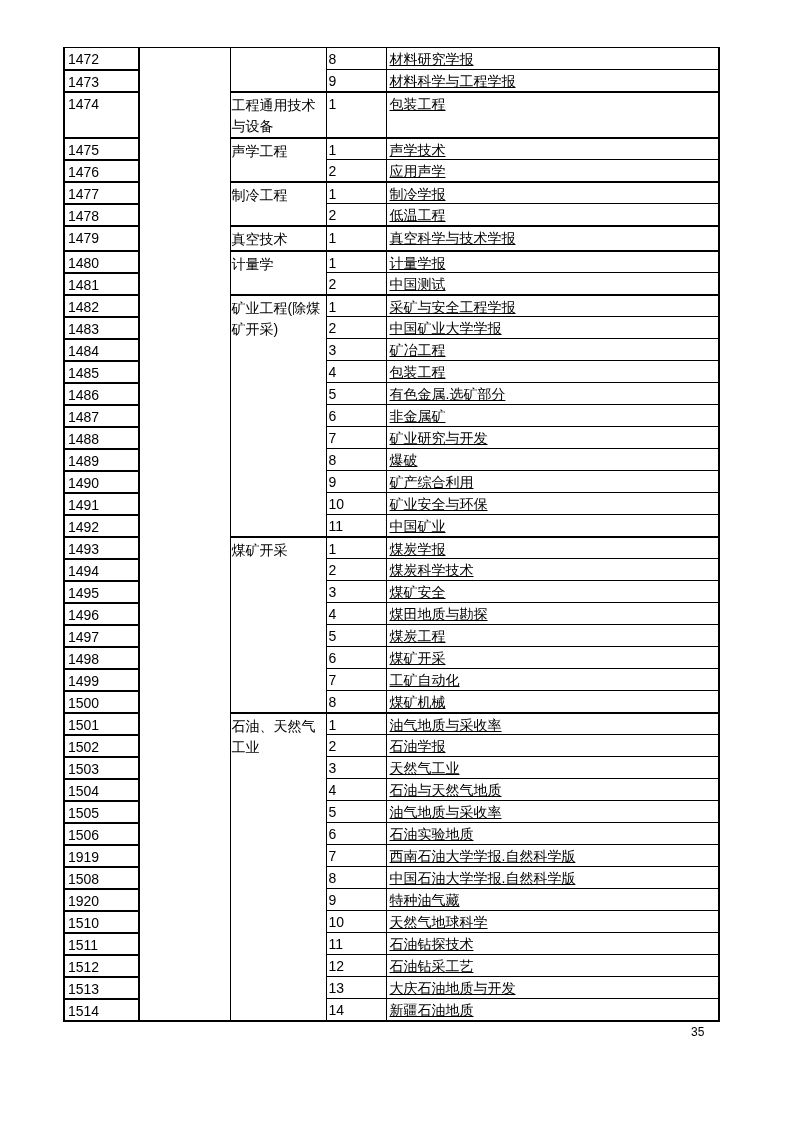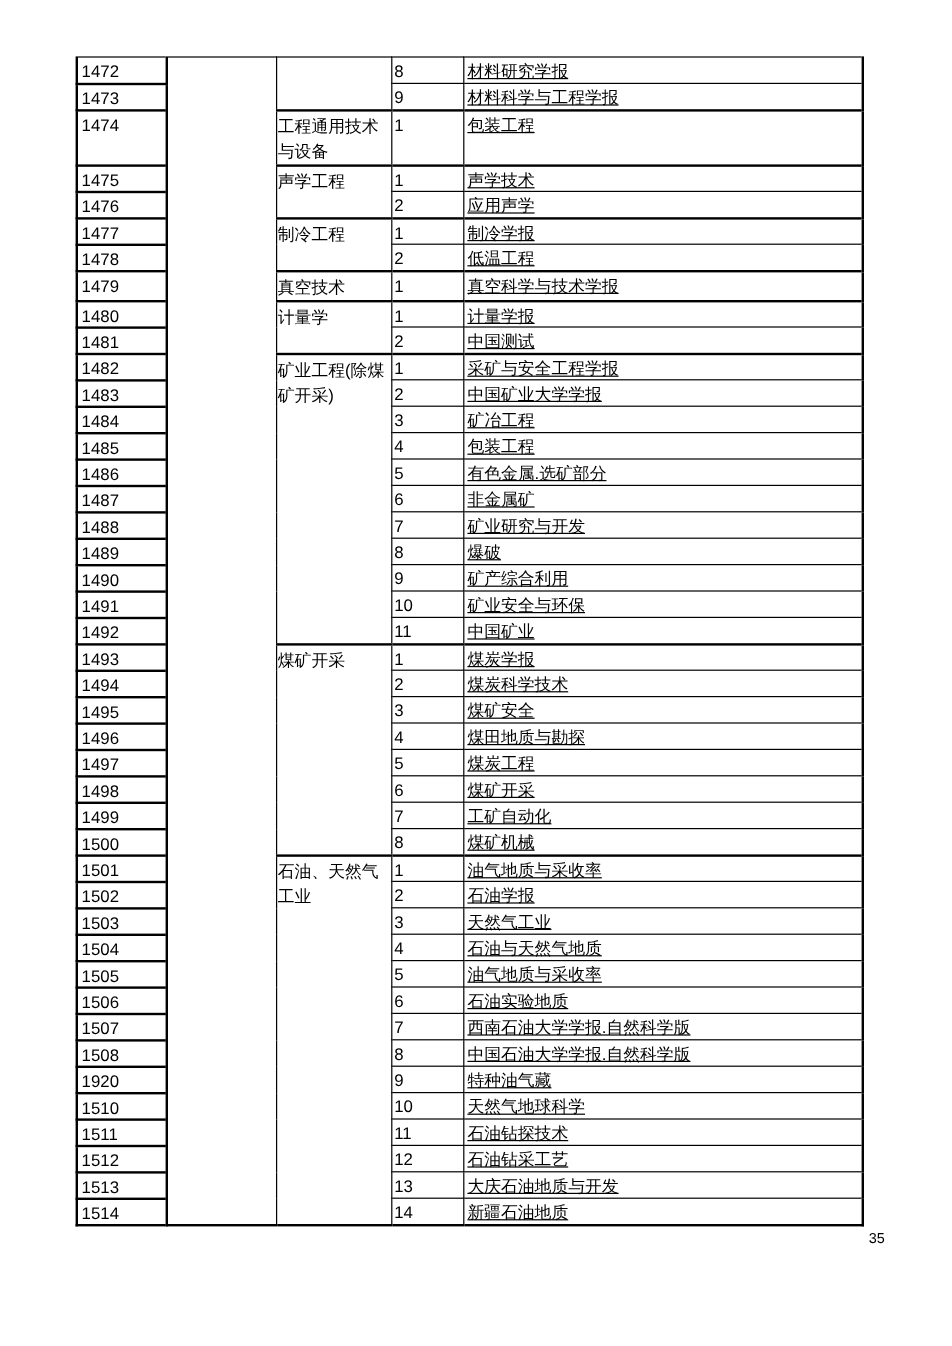--- a/index.html
+++ b/index.html
@@ -38,21 +38,21 @@
     word-break: break-all;
     line-height: 21px;
   }
   td.seq     { border: 1px solid #000; padding-left: 2px; }
   td.journal { border: 1px solid #000; border-right-width: 2px; text-decoration: underline; }
   tr.gs td.seq, tr.gs td.journal { border-top-width: 2px; }
   tr.last td.seq, tr.last td.journal, td.cat.last { border-bottom-width: 2px; }
   tr.first td { border-top-width: 1px; }
   .pagenum {
     position: absolute;
-    left: 724px; top: 1025px;
+    left: 691px; top: 1025px;
     font-size: 12px;
     line-height: 14px;
     color: #000;
   }
 </style>
 </head>
 <body>
 
 <div class="tablewrap">
   <table class="journal-table">
@@ -243,21 +243,21 @@
           <td class="id">1505</td>
           <td class="seq">5</td>
           <td class="journal">油气地质与采收率</td>
         </tr>
         <tr>
           <td class="id">1506</td>
           <td class="seq">6</td>
           <td class="journal">石油实验地质</td>
         </tr>
         <tr>
-          <td class="id">1507</td>
+          <td class="id">1919</td>
           <td class="seq">7</td>
           <td class="journal">西南石油大学学报.自然科学版</td>
         </tr>
         <tr>
           <td class="id">1508</td>
           <td class="seq">8</td>
           <td class="journal">中国石油大学学报.自然科学版</td>
         </tr>
         <tr>
           <td class="id">1920</td>

